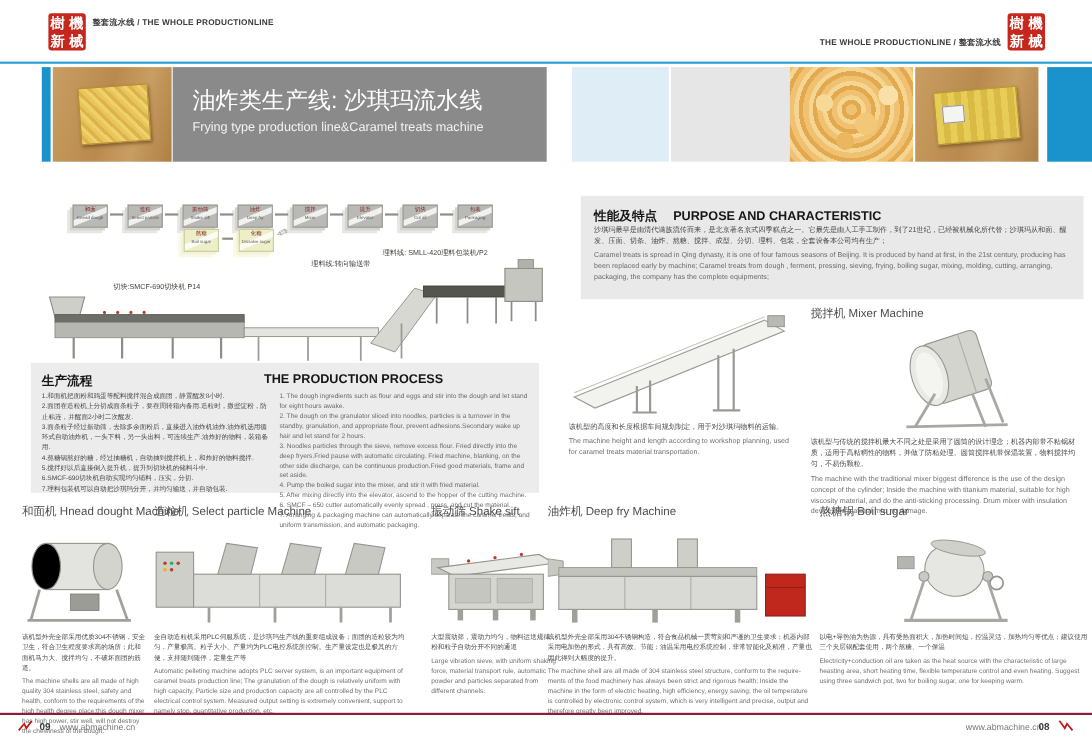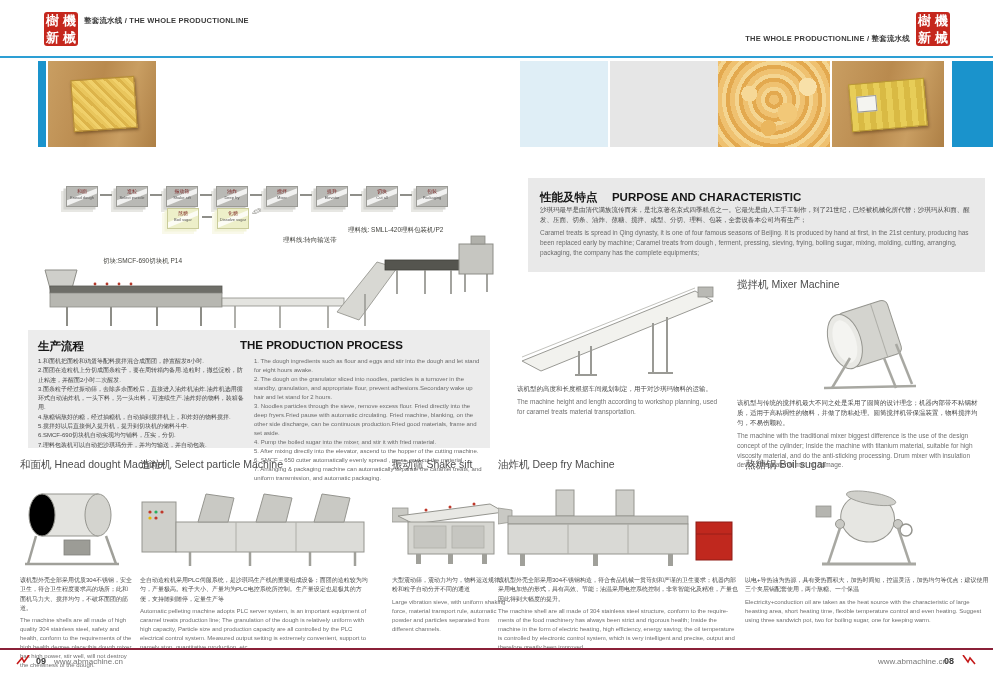--- a/index.html
+++ b/index.html
@@ -87,20 +87,24 @@
   </div>
 
   <div class="abs blue-rule" style="left:0;top:56px;width:993px;"></div>
 
   <div class="abs blue-block" style="left:38px;top:61px;width:8px;height:86px;"></div>
 
   <div class="abs photo-wood" style="left:48px;top:61px;width:108px;height:86px;">
     <div class="abs sachima-block" style="left:24px;top:17px;width:62px;height:50px;transform:rotate(-4deg);"></div>
   </div>
 
+  <div class="abs banner-gray" style="left:157px;top:61px;width:340px;height:86px;">
+    <div class="abs banner-title-cn" style="left:18px;top:16px;">油炸类生产线: 沙琪玛流水线</div>
+    <div class="abs banner-title-en" style="left:18px;top:49px;">Frying type production line&amp;Caramel treats machine</div>
+  </div>
 
   <div class="abs" style="left:520px;top:61px;width:88px;height:86px;background:#dfeef6;"></div>
   <div class="abs" style="left:610px;top:61px;width:108px;height:86px;background:#e6e6e6;"></div>
   <div class="abs photo-closeup" style="left:718px;top:61px;width:112px;height:86px;"></div>
   <div class="abs photo-wood" style="left:832px;top:61px;width:112px;height:86px;">
     <div class="abs pkg" style="left:18px;top:20px;width:74px;height:46px;transform:rotate(-5deg);">
       <div class="abs pkg-label" style="left:6px;top:12px;width:18px;height:14px;"></div>
     </div>
   </div>
   <div class="abs blue-block" style="left:952px;top:61px;width:41px;height:86px;"></div>

